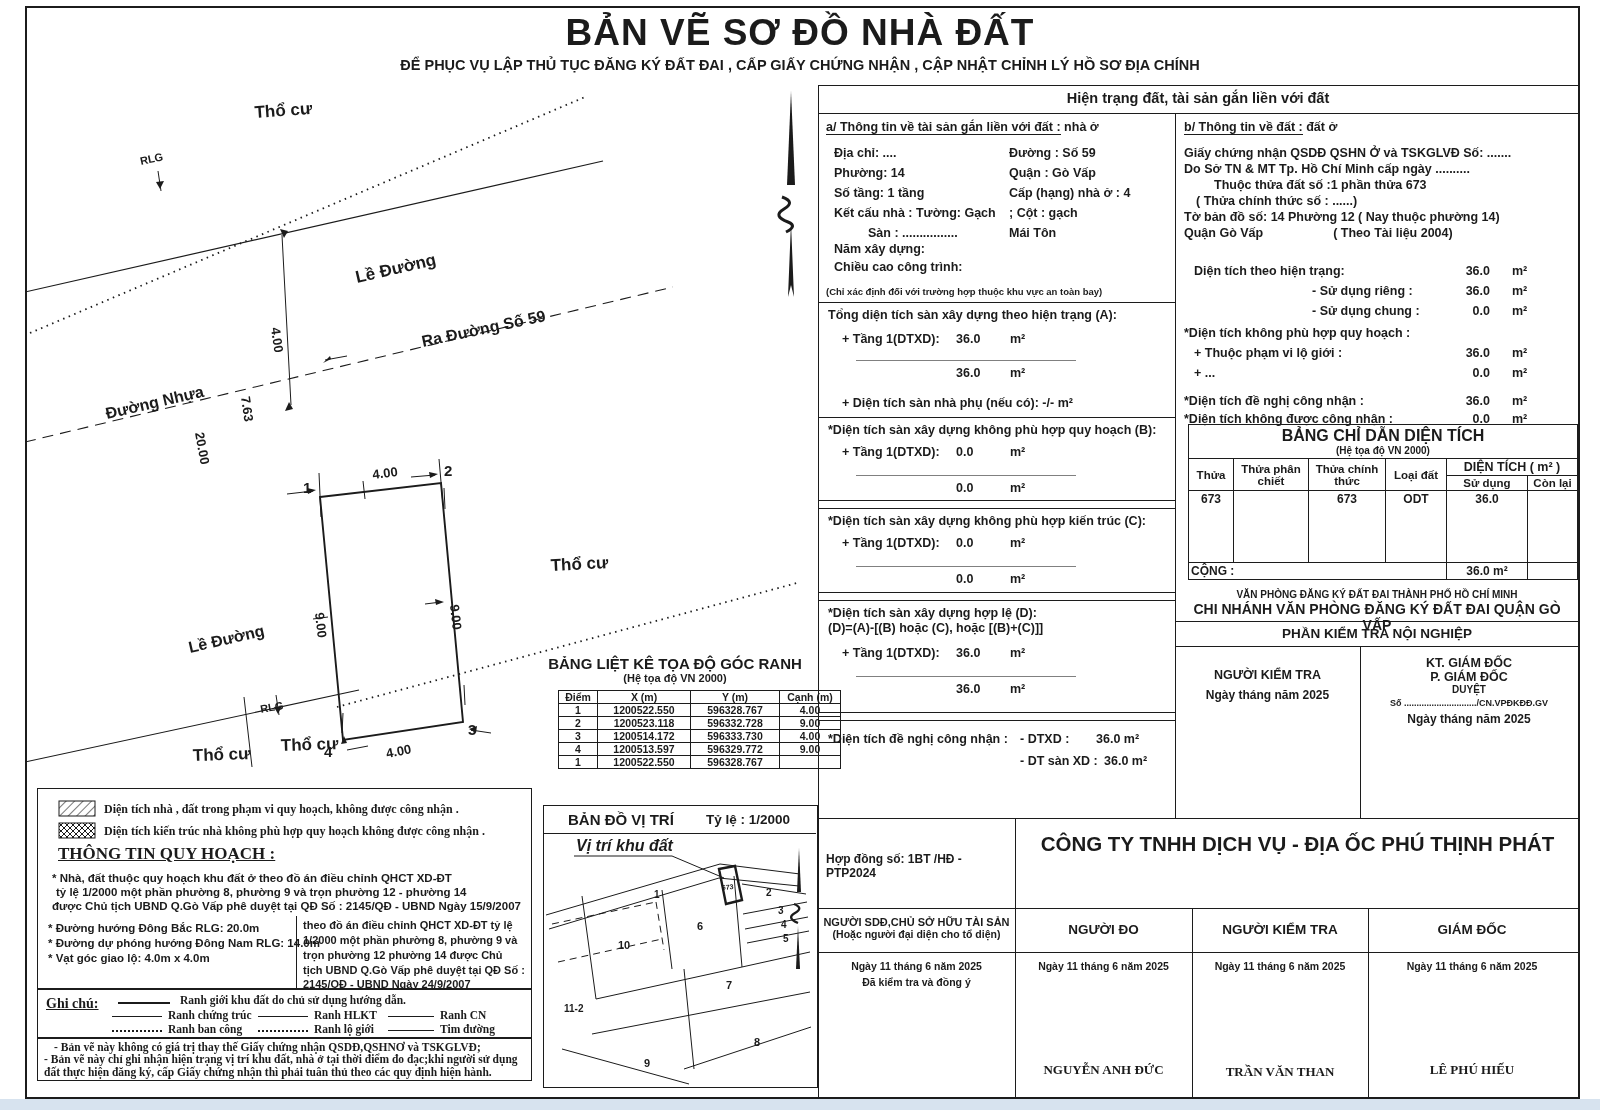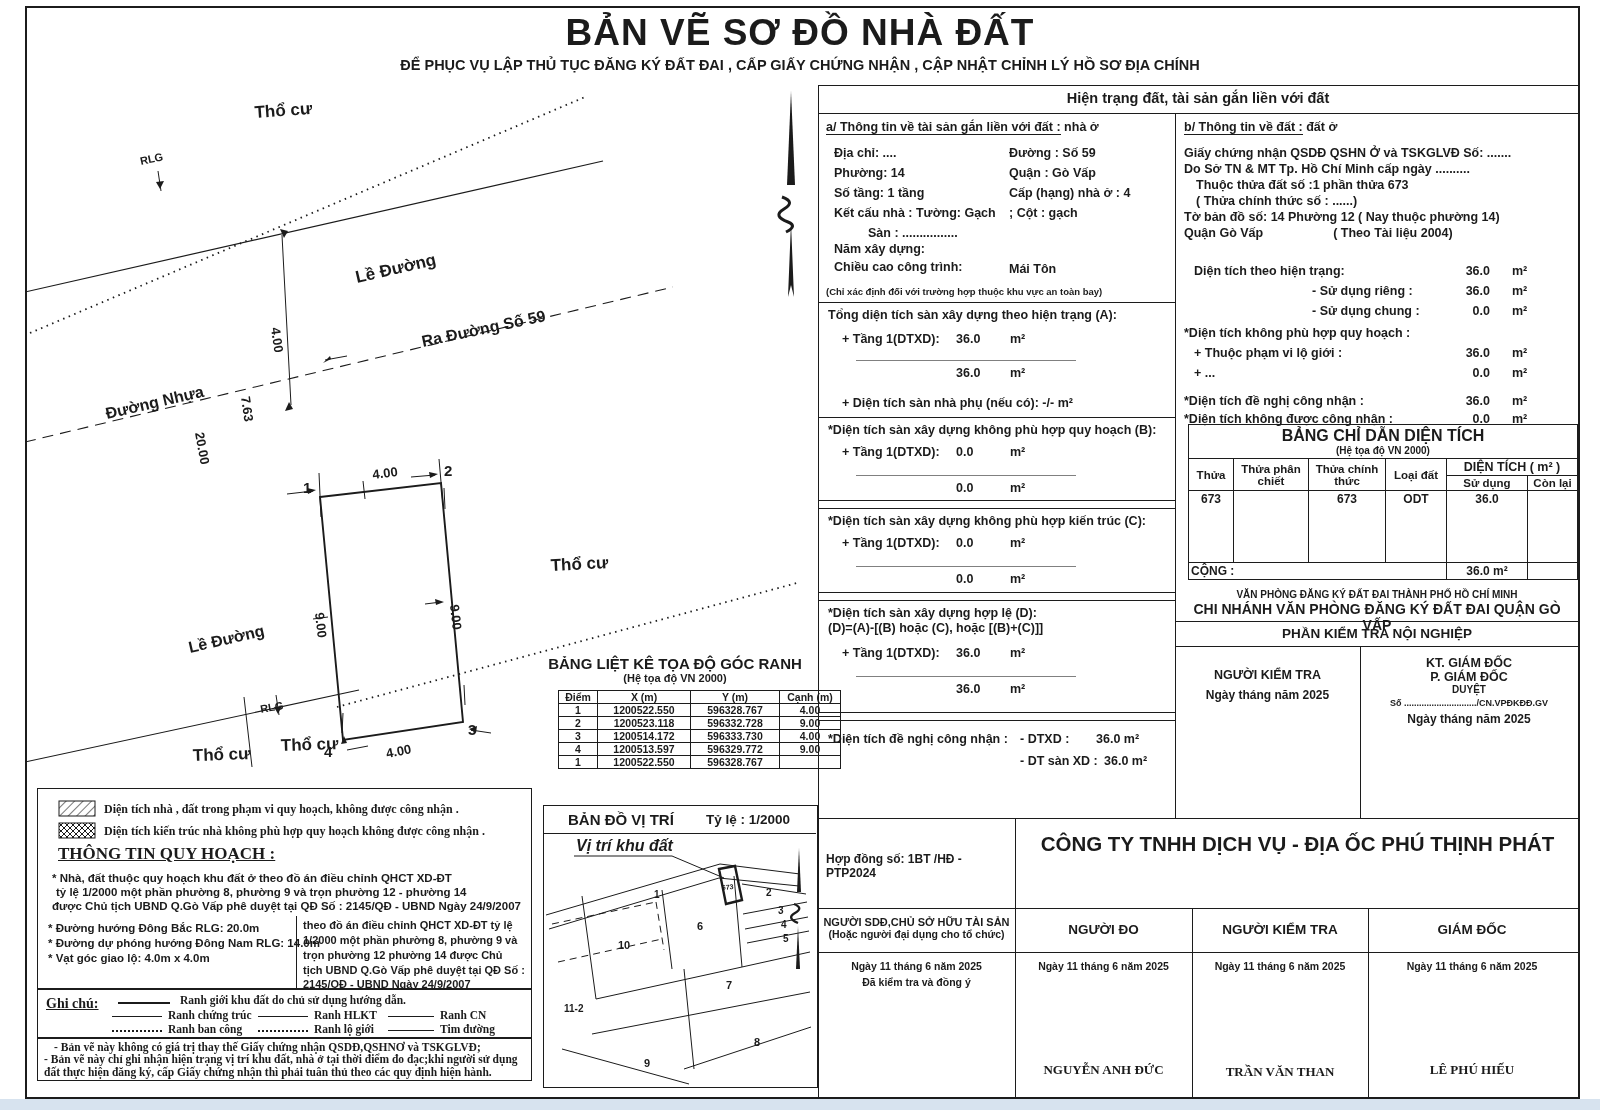--- a/index.html
+++ b/index.html
@@ -151,21 +151,21 @@
     <div class="pt"><span style="border-bottom:1.4px solid #1b1b1b">a/ Thông tin về tài sản gắn liền với đất :</span>&nbsp;<span>nhà ở</span></div>
     <div class="abs pt" style="left:8px;top:26px;">Địa chỉ: ....</div>
     <div class="abs pt" style="left:183px;top:26px;">Đường : Số 59</div>
     <div class="abs pt" style="left:8px;top:46px;">Phường: 14</div>
     <div class="abs pt" style="left:183px;top:46px;">Quận   : Gò Vấp</div>
     <div class="abs pt" style="left:8px;top:66px;">Số tầng: 1 tầng</div>
     <div class="abs pt" style="left:183px;top:66px;">Cấp (hạng) nhà ở : 4</div>
     <div class="abs pt" style="left:8px;top:86px;">Kết cấu nhà : Tường:  Gạch</div>
     <div class="abs pt" style="left:183px;top:86px;">; Cột :   gạch</div>
     <div class="abs pt" style="left:42px;top:106px;">Sàn   :  ................</div>
-    <div class="abs pt" style="left:183px;top:106px;margin-top:36px;">Mái Tôn</div>
+    <div class="abs pt" style="left:183px;top:106px;">Mái Tôn</div>
     <div class="abs pt" style="left:8px;top:122px;">Năm xây dựng:</div>
     <div class="abs pt" style="left:8px;top:140px;">Chiều cao công trình:</div>
     <div class="abs pts" style="left:0px;top:166px;font-size:9.5px;">(Chỉ xác định đối với trường hợp thuộc khu vực an toàn bay)</div>
   </div>
 
   <div class="hl" style="left:818px;top:302px;width:357px;"></div>
   <div class="abs" style="left:828px;top:308px;width:340px;">
     <div class="pt">Tổng diện tích sàn xây dựng theo hiện trạng (A):</div>
     <div class="abs pt" style="left:14px;top:24px;">+ Tầng 1(DTXD):</div>
     <div class="abs pt" style="left:128px;top:24px;">36.0</div>
@@ -219,21 +219,21 @@
     <div class="abs pt" style="left:192px;top:0;">- DTXD :</div>
     <div class="abs pt" style="left:268px;top:0;">36.0  m²</div>
     <div class="abs pt" style="left:192px;top:22px;">- DT sàn XD :</div>
     <div class="abs pt" style="left:276px;top:22px;">36.0 m²</div>
   </div>
 
   <div class="abs" style="left:1184px;top:120px;width:390px;">
     <div class="pt"><span style="border-bottom:1.4px solid #1b1b1b">b/ Thông tin về đất :</span>&nbsp;<span>đất ở</span></div>
     <div class="pt" style="margin-top:12px;">Giấy chứng nhận QSDĐ QSHN Ở và TSKGLVĐ Số: .......</div>
     <div class="pt" style="margin-top:2px;">Do Sở TN &amp; MT Tp. Hồ Chí Minh cấp ngày ..........</div>
-    <div class="pt" style="margin-top:2px;margin-left:12px;">Thuộc thửa đất số :1 phần thửa 673</div>
+    <div class="pt" style="margin-top:2px;margin-left:30px;">Thuộc thửa đất số :1 phần thửa 673</div>
     <div class="pt" style="margin-top:2px;margin-left:12px;">( Thửa chính thức số :   ......)</div>
     <div class="pt" style="margin-top:2px;">Tờ bản đồ số:  14  Phường 12  ( Nay thuộc phường 14)</div>
     <div class="pt" style="margin-top:2px;"><span>Quận Gò Vấp</span><span style="margin-left:70px;">( Theo Tài liệu 2004)</span></div>
     <div class="abs pt" style="left:10px;top:144px;">Diện tích theo hiện trạng:</div>
       <div class="abs pt" style="left:266px;top:144px;width:40px;text-align:right;">36.0</div>
       <div class="abs pt" style="left:328px;top:144px;">m²</div>
     <div class="abs pt" style="left:128px;top:164px;">- Sử dụng riêng :</div>
       <div class="abs pt" style="left:266px;top:164px;width:40px;text-align:right;">36.0</div>
       <div class="abs pt" style="left:328px;top:164px;">m²</div>
     <div class="abs pt" style="left:128px;top:184px;">- Sử dụng chung :</div>
@@ -316,21 +316,21 @@
     <rect x="1" y="1" width="36" height="15" fill="url(#h1)" stroke="#1b1b1b"></rect>
   </svg>
   <div class="abs b serif" style="left:104px;top:802px;font-size:12px;">Diện tích nhà , đất trong phạm vi quy hoạch, không được công nhận .</div>
   <svg class="abs" style="left:58px;top:822px;" width="38" height="17">
     <rect x="1" y="1" width="36" height="15" fill="url(#h2)" stroke="#1b1b1b"></rect>
   </svg>
   <div class="abs b serif" style="left:104px;top:824px;font-size:12px;">Diện tích kiến trúc nhà không phù hợp quy hoạch không được công nhận .</div>
   <div class="abs b serif" style="left:58px;top:844px;font-size:17px;text-decoration:underline;">THÔNG TIN QUY HOẠCH :</div>
   <div class="abs b" style="left:52px;top:872px;font-size:11.5px;white-space:nowrap;">* Nhà, đất thuộc quy hoạch khu đất ở theo đồ án điều chỉnh QHCT XD-ĐT</div>
   <div class="abs b" style="left:56px;top:886px;font-size:11.5px;white-space:nowrap;">tỷ lệ 1/2000  một  phần phường 8,   phường 9 và trọn phường 12 - phường 14</div>
-  <div class="abs b" style="left:52px;top:900px;font-size:11.5px;white-space:nowrap;">được Chủ tịch UBND Q.Gò Vấp phê duyệt tại QĐ Số : 2145/QĐ - UBND Ngày 24/9/2007</div>
+  <div class="abs b" style="left:52px;top:900px;font-size:11.5px;white-space:nowrap;">được Chủ tịch UBND Q.Gò Vấp phê duyệt tại QĐ Số : 2145/QĐ - UBND Ngày 15/9/2007</div>
   <div class="abs b" style="left:48px;top:922px;font-size:11.5px;">* Đường hướng Đông Bắc RLG: 20.0m</div>
   <div class="abs b" style="left:48px;top:937px;font-size:11.5px;">* Đường dự phóng hướng Đông Nam RLG: 14.0m</div>
   <div class="abs b" style="left:48px;top:952px;font-size:11.5px;">* Vạt góc giao lộ: 4.0m x 4.0m</div>
   <div class="vl" style="left:296px;top:916px;height:72px;"></div>
   <div class="abs b" style="left:303px;top:918px;width:222px;font-size:11px;line-height:1.35;">theo đồ án điều chỉnh QHCT XD-ĐT tỷ lệ 1/2000 một  phần phường 8,  phường 9 và trọn phường 12 phường 14 được Chủ tịch UBND Q.Gò Vấp phê duyệt tại QĐ Số : 2145/QĐ - UBND Ngày 24/9/2007</div>
 
   <div class="abs box" style="left:37px;top:988px;width:493px;height:49px;"></div>
   <div class="abs b serif" style="left:46px;top:996px;font-size:14px;text-decoration:underline;">Ghi chú:</div>
   <span class="abs ls" style="left:118px;top:1002px;width:52px;border-top:2px solid #1b1b1b;"></span>
   <div class="abs b serif" style="left:180px;top:994px;font-size:11.5px;">Ranh giới khu đất do chủ sử dụng hướng dẫn.</div>
@@ -406,21 +406,21 @@
   <div class="hl" style="left:818px;top:908px;width:760px;"></div>
   <div class="hl" style="left:818px;top:952px;width:760px;"></div>
   <div class="vl" style="left:1192px;top:908px;height:189px;"></div>
   <div class="vl" style="left:1368px;top:908px;height:189px;"></div>
 
   <div class="abs b" style="left:826px;top:852px;width:185px;font-size:12px;">Hợp đồng số: 1BT /HĐ - PTP2024</div>
   <div class="abs ctr b" style="left:1020px;top:832px;width:555px;font-size:20.5px;">CÔNG TY TNHH DỊCH VỤ - ĐỊA ỐC PHÚ THỊNH PHÁT</div>
 
   <div class="abs ctr b" style="left:820px;top:916px;width:193px;font-size:11px;">
     <div>NGƯỜI SDĐ,CHỦ SỞ HỮU TÀI SẢN</div>
-    <div style="font-weight:700;font-size:10.5px;">(Hoặc người đại dụng cho tổ chức)</div>
+    <div style="font-weight:700;font-size:10.5px;">(Hoặc người đại diện cho tổ diện)</div>
   </div>
   <div class="abs ctr b" style="left:1015px;top:922px;width:177px;font-size:13.5px;">NGƯỜI ĐO</div>
   <div class="abs ctr b" style="left:1192px;top:922px;width:176px;font-size:13.5px;">NGƯỜI KIỂM TRA</div>
   <div class="abs ctr b" style="left:1368px;top:922px;width:208px;font-size:13.5px;">GIÁM ĐỐC</div>
 
   <div class="abs ctr b" style="left:820px;top:960px;width:193px;font-size:10.5px;">Ngày 11 tháng 6 năm 2025</div>
   <div class="abs ctr b" style="left:820px;top:976px;width:193px;font-size:10.5px;">Đã kiểm tra và đồng ý</div>
   <div class="abs ctr b" style="left:1015px;top:960px;width:177px;font-size:10.5px;">Ngày 11 tháng 6 năm 2025</div>
   <div class="abs ctr b" style="left:1192px;top:960px;width:176px;font-size:10.5px;">Ngày 11 tháng 6 năm 2025</div>
   <div class="abs ctr b" style="left:1368px;top:960px;width:208px;font-size:10.5px;">Ngày 11 tháng 6 năm 2025</div>

